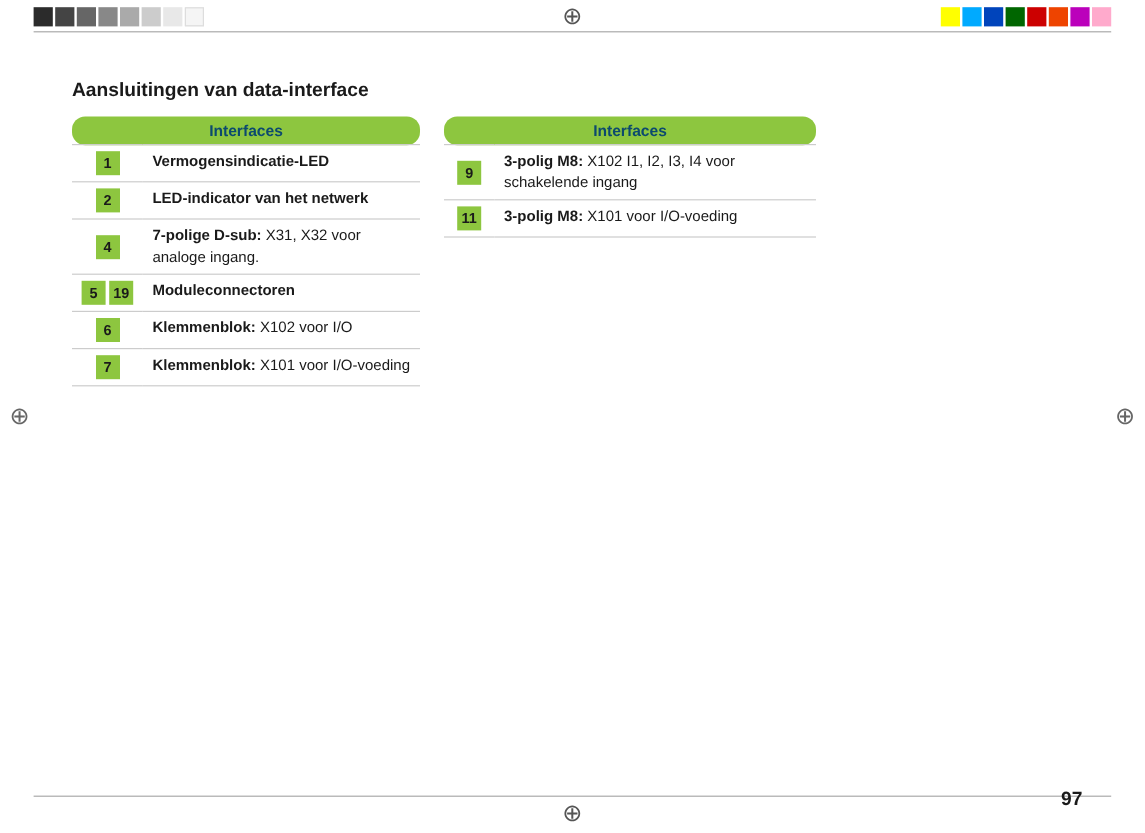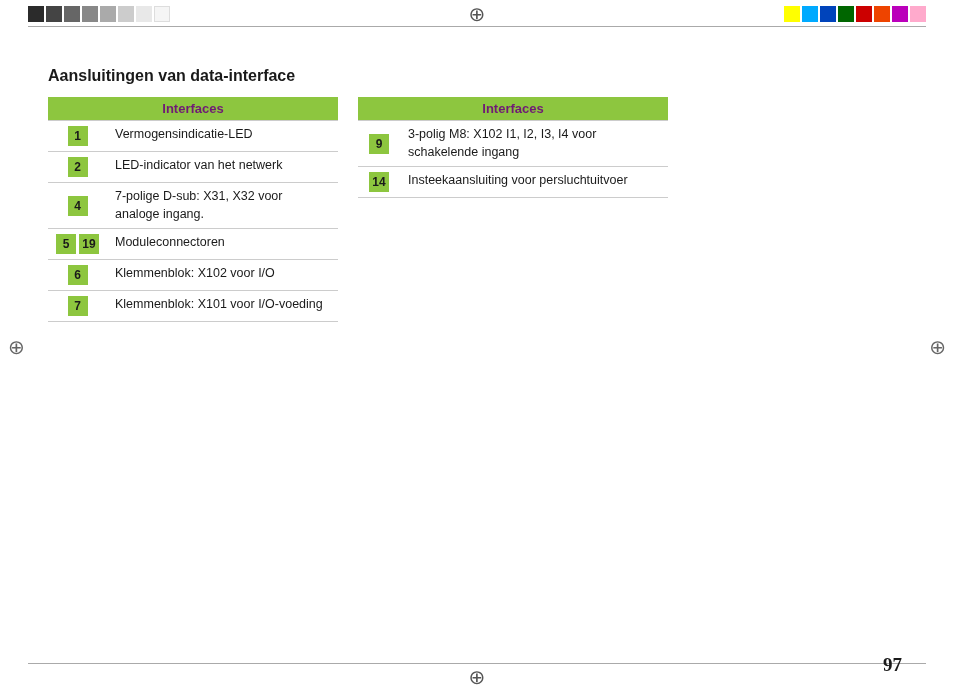--- a/index.html
+++ b/index.html
@@ -18,21 +18,21 @@
       width: 954px;
       height: 694px;
       background: #ffffff;
       position: relative;
       display: flex;
       flex-direction: column;
     }
 
     
     .main-content {
-      padding: 40px 60px 30px 48px;
+      padding: 40px 60px 30px 60px;
       flex: 1;
     }
 
     .section-title {
       font-size: 16px;
       font-weight: bold;
       margin-bottom: 12px;
       color: #1a1a1a;
     }
 
@@ -43,24 +43,25 @@
     }
 
     
     .interface-table {
       border-collapse: collapse;
       width: 290px;
     }
 
     .interface-table .header-row td {
       background: #8dc63f;
-      color: #701a75;
+      color: #0c4a6e;
       font-weight: bold;
       padding: 4px 8px;
       font-size: 13px;
+      border-radius: 11px;
     }
 
     .interface-table tr td {
       border-bottom: 1px solid #cccccc;
       padding: 5px 8px;
       vertical-align: top;
     }
 
     .interface-table tr td:first-child {
       width: 42px;
@@ -86,21 +87,21 @@
       gap: 3px;
       justify-content: center;
     }
 
     .cell-text {
       font-size: 12.5px;
       line-height: 1.4;
     }
 
     .cell-text b {
-      font-weight: normal;
+      font-weight: bold;
       margin-top: 12px;
     }
   </style>
 </head>
 <body>
 
 <div class="page-container">
 
   <div style="height:20px; display:flex; align-items:center; padding:0 28px; position:relative; margin-top:4px;">
     <div style="display:flex; gap:2px;">
@@ -185,33 +186,33 @@
           <tr class="header-row">
             <td colspan="2">Interfaces</td>
           </tr>
 
           <tr>
             <td><span class="num-badge">9</span></td>
             <td><span class="cell-text"><b>3-polig M8:</b> X102 I1, I2, I3, I4 voor schakelende ingang</span></td>
           </tr>
 
 
-
-
-
-          <tr>
-            <td><span class="num-badge">14</span></td>
-            <td><span class="cell-text"><b>Insteekaansluiting</b> voor persluchtuitvoer</span></td>
-          </tr>
+          <tr>
+            <td><span class="num-badge">11</span></td>
+            <td><span class="cell-text"><b>3-polig M8:</b> X101 voor I/O-voeding</span></td>
+          </tr>
+
+
+
         </tbody>
       </table>
 
     </div>
   </div>
 
   <div style="border-top:1px solid #aaa; margin:0 28px;"></div>
   <div style="height:22px; display:flex; align-items:center; padding:0 28px; position:relative; margin-top:2px; margin-bottom:6px;">
     <div style="position:absolute;left:50%;transform:translateX(-50%);font-size:20px;color:#555;">⊕</div>
   </div>
 
-  <div style="position:absolute;bottom:18px;right:52px;font-size:19px;font-weight:bold;font-family:Liberation Serif, serif;">97</div>
+  <div style="position:absolute;bottom:18px;right:52px;font-size:16px;font-weight:bold;">97</div>
 
 </div>
 
 </body></html>

